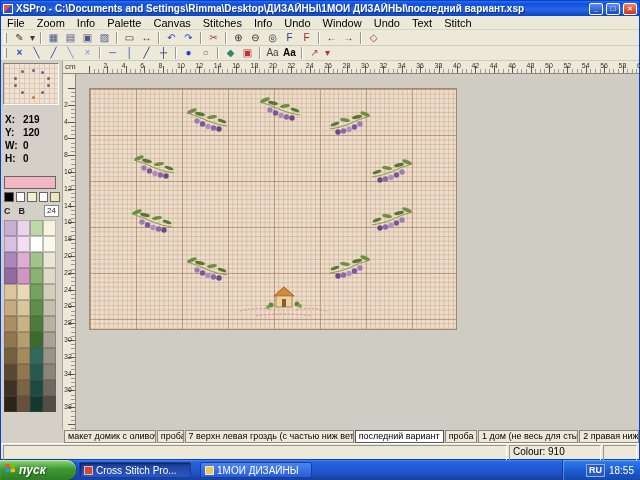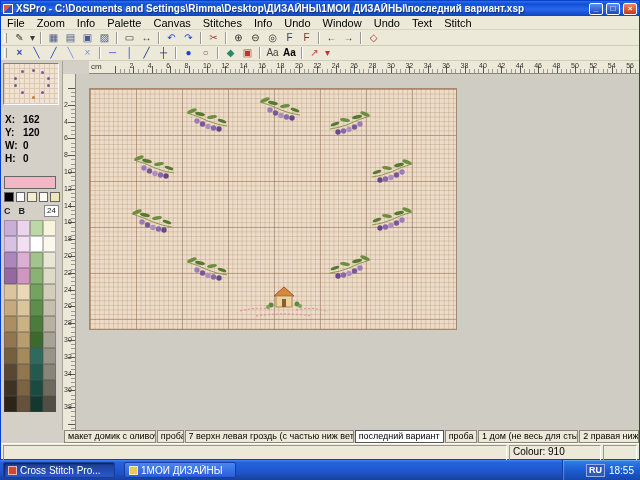--- a/index.html
+++ b/index.html
@@ -39,21 +39,21 @@
   .pal-quick{display:flex;gap:2px;margin-left:1px;}
   .q-cell{width:10px;height:10px;border:1px solid #666;display:inline-block;}
   .pal-headers{display:flex;align-items:center;gap:8px;margin:3px 1px;font-size:9px;font-weight:bold;color:#222;}
   .pal-count{margin-left:auto;border:1px solid #888;background:#fff;font-size:8px;font-weight:normal;padding:0 2px;line-height:10px;}
   .pal-grid{display:grid;grid-template-columns:repeat(4,13px);margin-left:1px;}
   .pal-cell{width:13px;height:16px;border:1px solid rgba(80,80,80,.35);}
 
   .right-col{flex:1;display:flex;flex-direction:column;min-width:0;}
   .h-ruler{height:13px;flex:0 0 13px;background:#ece9d8;border-bottom:1px solid #8a8678;position:relative;
     background-image:repeating-linear-gradient(90deg,#555 0 1px,transparent 1px 18.4px),repeating-linear-gradient(90deg,#999 0 1px,transparent 1px 4.6px);
-    background-size:100% 7px,100% 4px;background-position:26px bottom,26px bottom;background-repeat:no-repeat;margin-left:26px;}
+    background-size:100% 7px,100% 4px;background-position:26px bottom,26px bottom;background-repeat:no-repeat;}
   .cm{position:absolute;left:2px;top:1px;font-size:8px;color:#333;background:#ece9d8;padding-right:2px;}
   .ruler-num{position:absolute;top:1px;font-size:7px;color:#333;}
   .canvas-row{flex:1;display:flex;min-height:0;}
   .v-ruler{width:13px;flex:0 0 13px;background:#ece9d8;border-right:1px solid #8a8678;position:relative;
     background-image:repeating-linear-gradient(180deg,#555 0 1px,transparent 1px 16.8px),repeating-linear-gradient(180deg,#999 0 1px,transparent 1px 4.2px);
     background-size:7px 100%,4px 100%;background-position:right 14px,right 14px;background-repeat:no-repeat;}
   .v-num{position:absolute;left:1px;font-size:7px;color:#333;}
   .canvas{flex:1;background:#cfccc3;position:relative;overflow:hidden;}
   .pattern{position:absolute;left:13px;top:14px;width:368px;height:242px;border:1px solid #a8886a;
     background-image:
@@ -179,21 +179,21 @@
           <span class="pv-dot" style="left: 43.28px; top: 13.48px; background: rgb(122, 88, 152);"></span>
           <span class="pv-dot" style="left: 9.68px; top: 20.48px; background: rgb(122, 88, 152);"></span>
           <span class="pv-dot" style="left: 43.28px; top: 20.2px; background: rgb(122, 88, 152);"></span>
           <span class="pv-dot" style="left: 17.38px; top: 27.2px; background: rgb(122, 88, 152);"></span>
           <span class="pv-dot" style="left: 37.4px; top: 26.92px; background: rgb(122, 88, 152);"></span>
           <span class="pv-dot" style="left: 28.16px; top: 31.82px; background: rgb(200, 120, 56);"></span>
         </div>
       <div class="coords">
         <div class="coord-line">
             <span class="lab">X:</span>
-            <span>162</span>
+            <span>219</span>
           </div>
         <div class="coord-line">
             <span class="lab">Y:</span>
             <span>120</span>
           </div>
         <div class="coord-line">
             <span class="lab">W:</span>
             <span>0</span>
           </div>
         <div class="coord-line">
@@ -483,20 +483,29 @@
     </div>
 
   <div class="statusbar">
     <div class="sb-panel sb-main"></div>
     <div class="sb-panel sb-colour">Colour: 910</div>
     <div class="sb-panel sb-end"></div>
   </div>
 </div>
 
 <div class="taskbar">
+  <div class="start">
+    <span><svg width="11" height="11" viewBox="0 0 12 12">
+          <rect x="0" y="1" width="5" height="4" rx="1" fill="#f35325"></rect>
+          <rect x="6" y="1" width="5" height="4" rx="1" fill="#81bc06"></rect>
+          <rect x="0" y="6" width="5" height="4" rx="1" fill="#05a6f0"></rect>
+          <rect x="6" y="6" width="5" height="4" rx="1" fill="#ffba08"></rect>
+        </svg></span>
+    <span>пуск</span>
+  </div>
   <div class="tasks">
       <span class="task active">
         <span class="task-icon" style="background: rgb(208, 72, 56);"></span>
         <span class="task-label">Cross Stitch Pro...</span>
       </span>
       <span class="task">
         <span class="task-icon" style="background: rgb(232, 200, 90);"></span>
         <span class="task-label">1МОИ ДИЗАЙНЫ</span>
       </span>
     </div>

